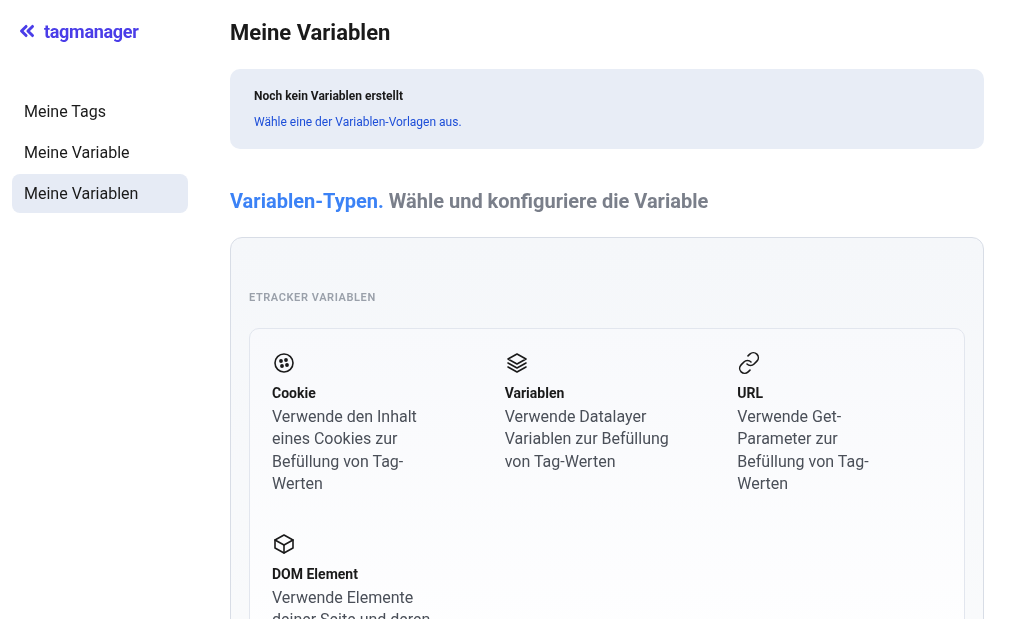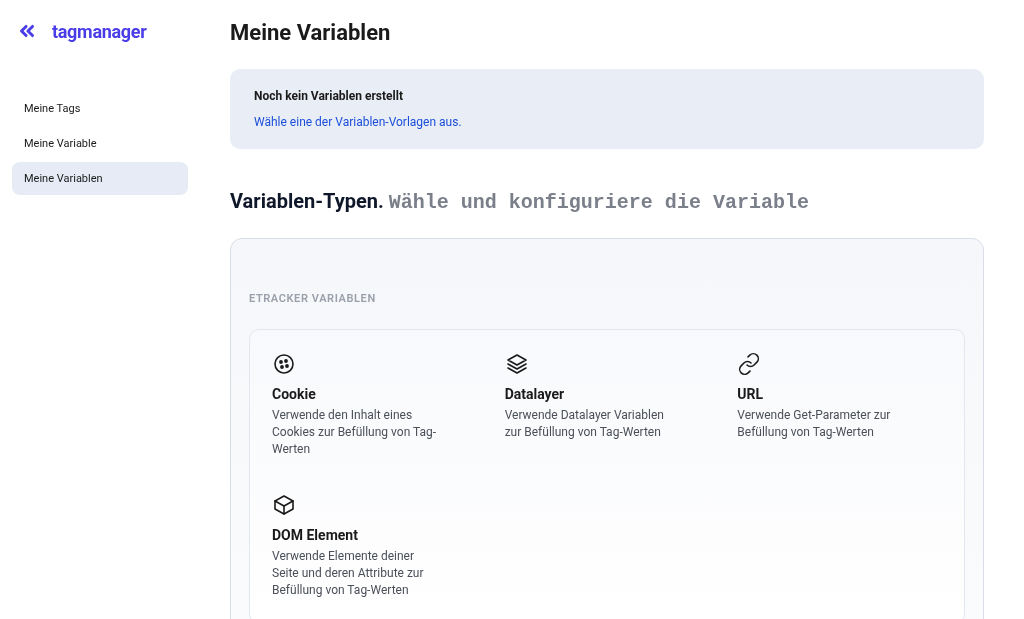--- a/index.html
+++ b/index.html
@@ -20,21 +20,21 @@
       height: 100%;
     }
     .sidebar {
       width: 200px;
       padding: 20px 12px;
       flex-shrink: 0;
     }
     .logo {
       display: flex;
       align-items: center;
-      gap: 14px;
+      gap: 6px;
       margin-bottom: 50px;
       padding-left: 4px;
     }
     .logo-icon {
       width: 22px;
       height: 22px;
       display: flex;
       align-items: center;
       justify-content: center;
     }
@@ -44,21 +44,21 @@
       color: #4a3de8;
       letter-spacing: -0.3px;
     }
     .nav {
       display: flex;
       flex-direction: column;
       gap: 2px;
     }
     .nav-item {
       padding: 10px 12px;
-      font-size: 11px;
+      font-size: 16px;
       color: #1a1a1a;
       border-radius: 8px;
       cursor: pointer;
     }
     .nav-item.active {
       background: #e6ebf5;
     }
     .main {
       flex: 1;
       padding: 20px 40px 20px 30px;
@@ -84,26 +84,25 @@
     .notice-sub {
       font-size: 12px;
       color: #1d4ed8;
     }
     .section-heading {
       font-size: 20px;
       font-weight: 700;
       margin-bottom: 24px;
     }
     .section-heading .strong {
-      color: #0f172a;
+      color: #3b82f6;
     }
     .section-heading .light {
       color: #7a7f8a;
       font-weight: 700;
-      font-family: Liberation Mono, monospace;
     }
     .types-card {
       border: 1px solid #d8dde6;
       border-radius: 12px;
       padding: 18px 18px 22px 18px;
       background: linear-gradient(180deg, #f5f7fa 0%, #fafbfc 100%);
     }
     .types-label {
       font-size: 11px;
       font-weight: 600;
@@ -134,21 +133,21 @@
       margin-bottom: 10px;
       color: #1a1a1a;
     }
     .type-title {
       font-size: 14px;
       font-weight: 700;
       color: #1a1a1a;
       margin-bottom: 5px;
     }
     .type-desc {
-      font-size: 12px;
+      font-size: 16px;
       color: #4a4f58;
       line-height: 1.4;
       max-width: 170px;
     }
   </style>
 </head>
 <body>
 
 <div class="app">
   <aside class="sidebar">
@@ -207,21 +206,21 @@
           </div>
 
           <div class="type-item">
             <div class="type-icon">
               <svg viewBox="0 0 24 24" width="24" height="24" fill="none" stroke="#1a1a1a" stroke-width="1.6" stroke-linecap="round" stroke-linejoin="round">
                 <polygon points="12 3 21 8 12 13 3 8 12 3"></polygon>
                 <polyline points="3 12 12 17 21 12"></polyline>
                 <polyline points="3 16 12 21 21 16"></polyline>
               </svg>
             </div>
-            <div class="type-title">Datalayer</div>
+            <div class="type-title">Variablen</div>
             <div class="type-desc">Verwende Datalayer Variablen zur Befüllung von Tag-Werten</div>
           </div>
 
           <div class="type-item">
             <div class="type-icon">
               <svg viewBox="0 0 24 24" width="24" height="24" fill="none" stroke="#1a1a1a" stroke-width="1.6" stroke-linecap="round" stroke-linejoin="round">
                 <path d="M10 13a5 5 0 0 0 7.07 0l2.83-2.83a5 5 0 0 0-7.07-7.07L11 4.93"></path>
                 <path d="M14 11a5 5 0 0 0-7.07 0l-2.83 2.83a5 5 0 0 0 7.07 7.07L13 19.07"></path>
               </svg>
             </div>

